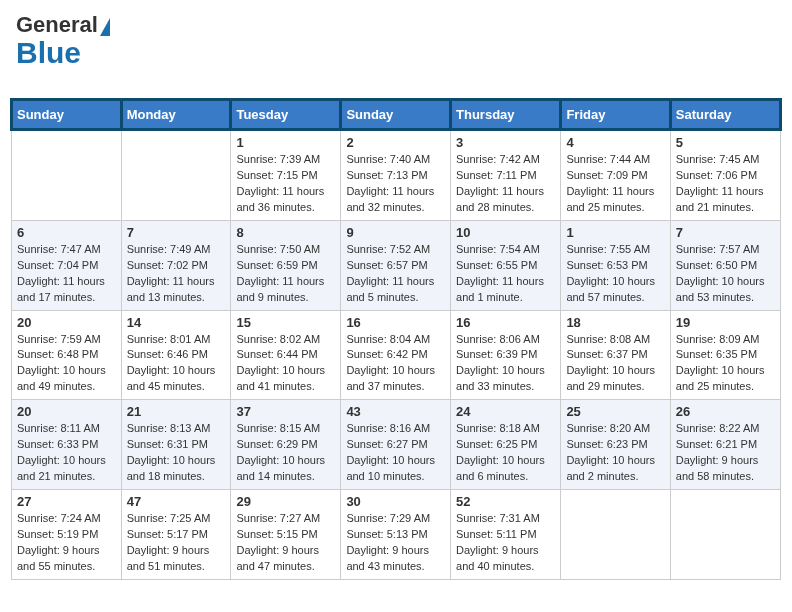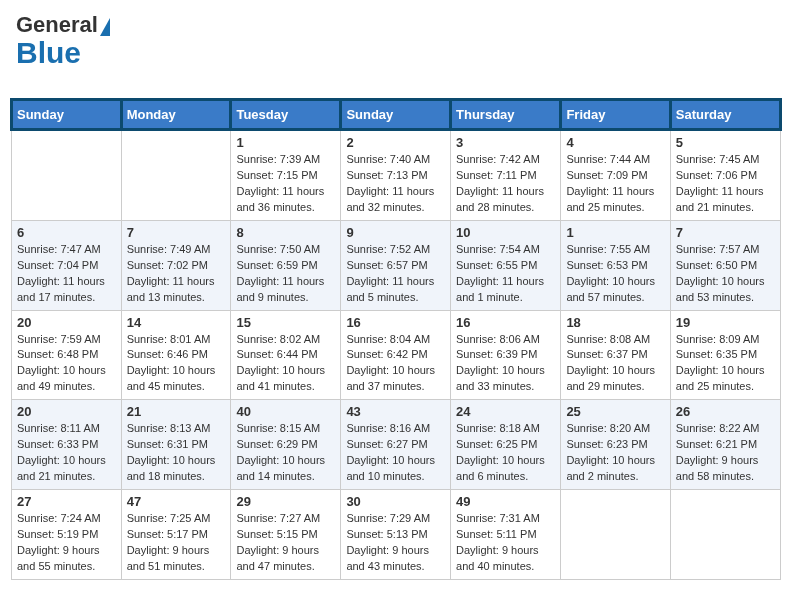--- a/index.html
+++ b/index.html
@@ -216,21 +216,21 @@
       <tr>
         <td>
           <span class="day-num">20</span>
           <div class="day-info">Sunrise: 8:11 AM<br>Sunset: 6:33 PM<br>Daylight: 10 hours and 21 minutes.</div>
         </td>
         <td>
           <span class="day-num">21</span>
           <div class="day-info">Sunrise: 8:13 AM<br>Sunset: 6:31 PM<br>Daylight: 10 hours and 18 minutes.</div>
         </td>
         <td>
-          <span class="day-num">40</span>
+          <span class="day-num">37</span>
           <div class="day-info">Sunrise: 8:15 AM<br>Sunset: 6:29 PM<br>Daylight: 10 hours and 14 minutes.</div>
         </td>
         <td>
           <span class="day-num">43</span>
           <div class="day-info">Sunrise: 8:16 AM<br>Sunset: 6:27 PM<br>Daylight: 10 hours and 10 minutes.</div>
         </td>
         <td>
           <span class="day-num">24</span>
           <div class="day-info">Sunrise: 8:18 AM<br>Sunset: 6:25 PM<br>Daylight: 10 hours and 6 minutes.</div>
         </td>
@@ -254,20 +254,20 @@
         </td>
         <td>
           <span class="day-num">29</span>
           <div class="day-info">Sunrise: 7:27 AM<br>Sunset: 5:15 PM<br>Daylight: 9 hours and 47 minutes.</div>
         </td>
         <td>
           <span class="day-num">30</span>
           <div class="day-info">Sunrise: 7:29 AM<br>Sunset: 5:13 PM<br>Daylight: 9 hours and 43 minutes.</div>
         </td>
         <td>
-          <span class="day-num">49</span>
+          <span class="day-num">52</span>
           <div class="day-info">Sunrise: 7:31 AM<br>Sunset: 5:11 PM<br>Daylight: 9 hours and 40 minutes.</div>
         </td>
         <td class="empty-cell"></td>
         <td class="empty-cell"></td>
       </tr>
     </tbody>
 </table>
 
 </body></html>

